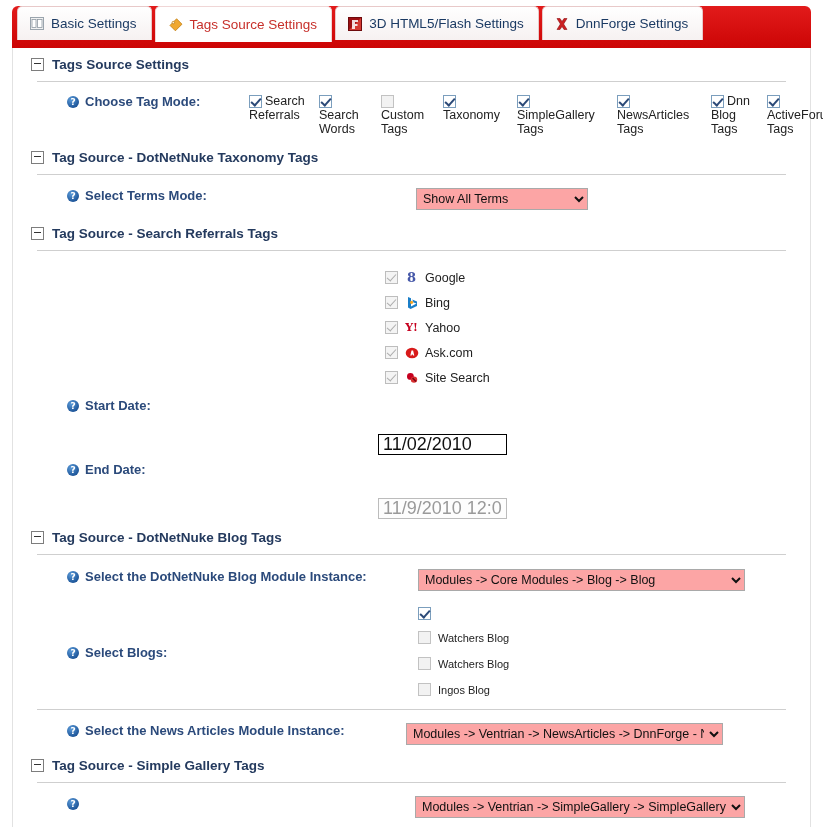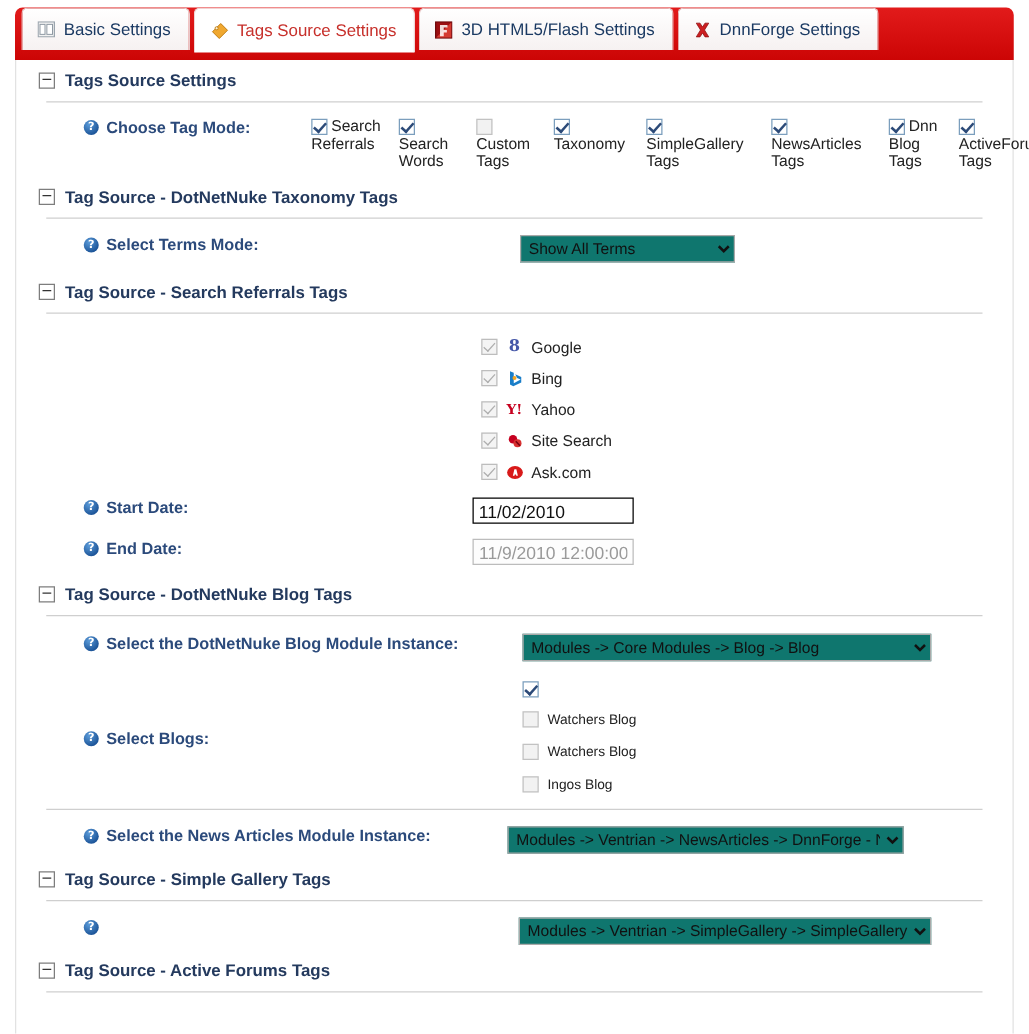--- a/index.html
+++ b/index.html
@@ -200,34 +200,35 @@
     align-items: center;
     justify-content: center;
     font-weight: bold;
     font-size: 12px;
     flex: 0 0 auto;
   }
 
   
   input.txt {
     font-family: "Liberation Sans", sans-serif;
-    font-size: 14px;
+    font-size: 18px;
     padding: 2px 4px;
     box-sizing: border-box;
     height: 21px;
+    margin-top: 36px;
   }
   input.txt.active { border: 1px solid #000000; color: #111; background: #fff; }
   input.txt.dis { border: 1px solid #bcbcbc; color: #9a9a9a; background: #fdfdfd; }
 
   select.dd {
     font-family: "Liberation Sans", sans-serif;
     font-size: 12.5px;
     height: 22px;
     border: 1px solid #a9a9a9;
-    background: #0f766e;
+    background: #fca5a5;
     color: #111;
     padding: 1px 2px;
     box-sizing: border-box;
   }
 
   
   .blogs { padding-top: 2px; }
   .blog-item {
     display: flex;
     align-items: center;
@@ -389,37 +390,37 @@
       <div class="engine">
         <span class="cb disabled checked"></span>
         <span class="glyph" style="color:#c6001f; font-family:'DejaVu Serif', serif; font-size:11px;">Y!</span>
         <span>Yahoo</span>
       </div>
 
       <div class="engine">
         <span class="cb disabled checked"></span>
         <span class="glyph">
           <svg width="14" height="14" viewBox="0 0 14 14">
+            <ellipse cx="7" cy="7" rx="6.3" ry="5.2" fill="#d81a1a"></ellipse>
+            <path d="M5.3 9.6 L6.5 4.4 L8.1 4.4 L9.3 9.6 L8 9.6 L7.8 8.5 L6.8 8.5 L6.6 9.6 Z" fill="#ffffff"></path>
+          </svg>
+        </span>
+        <span>Ask.com</span>
+      </div>
+
+      <div class="engine">
+        <span class="cb disabled checked"></span>
+        <span class="glyph">
+          <svg width="14" height="14" viewBox="0 0 14 14">
             <circle cx="5.4" cy="5.4" r="3.4" fill="#c6001f"></circle>
             <circle cx="9" cy="8.6" r="3.2" fill="#d83030"></circle>
             <path d="M7.6 7 L11 10.6" stroke="#7a0010" stroke-width="1.4" fill="none"></path>
           </svg>
         </span>
         <span>Site Search</span>
-      </div>
-
-      <div class="engine">
-        <span class="cb disabled checked"></span>
-        <span class="glyph">
-          <svg width="14" height="14" viewBox="0 0 14 14">
-            <ellipse cx="7" cy="7" rx="6.3" ry="5.2" fill="#d81a1a"></ellipse>
-            <path d="M5.3 9.6 L6.5 4.4 L8.1 4.4 L9.3 9.6 L8 9.6 L7.8 8.5 L6.8 8.5 L6.6 9.6 Z" fill="#ffffff"></path>
-          </svg>
-        </span>
-        <span>Ask.com</span>
       </div>
 
     </div>
 
     <div class="row" style="padding-top:8px;">
       <div class="label w330">
         <span class="help">?</span>
         <span>Start Date:</span>
       </div>
       <input class="txt active" type="text" style="width: 129px; margin-left: -39px;" value="11/02/2010">

